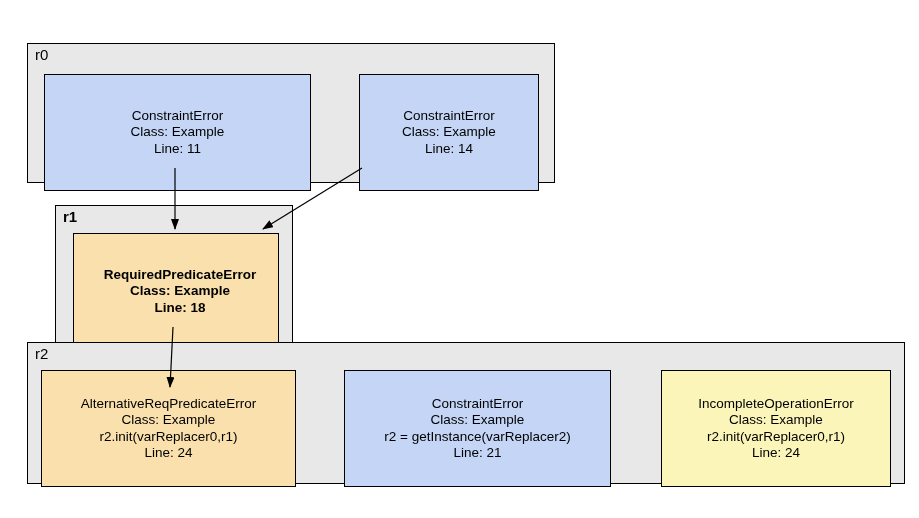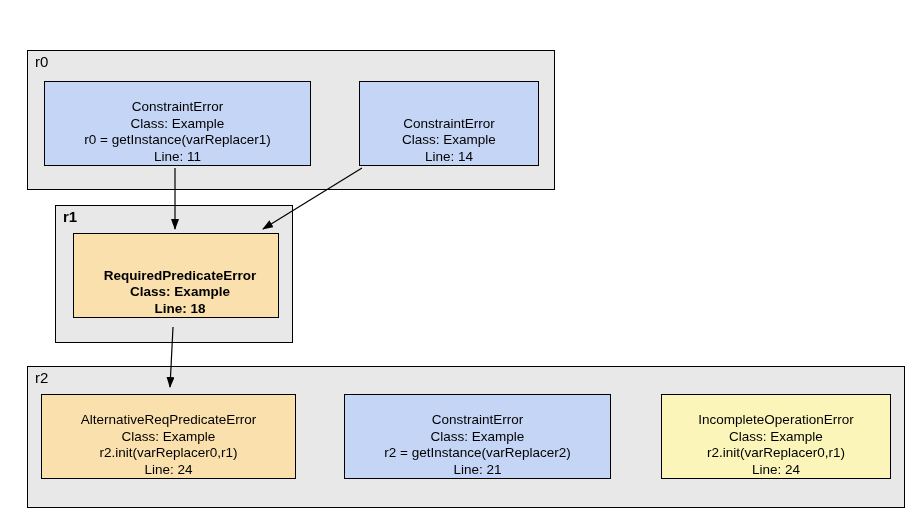--- a/index.html
+++ b/index.html
@@ -29,64 +29,63 @@
     left: 7px;
     top: 2px;
     font-size: 15px;
     line-height: 18px;
     color: #000;
   }
   .node {
     position: absolute;
     border: 1px solid #000;
     box-sizing: border-box;
-    height: 85px;
+    height: 117px;
     display: flex;
     flex-direction: column;
-    justify-content: flex-end;
+    justify-content: center;
     align-items: center;
     text-align: center;
     font-size: 13.5px;
     line-height: 16.5px;
     white-space: nowrap;
   }
 </style>
 </head>
 <body>
 
 <div class="canvas">
 
-  <section class="group" style="left: 27px; top: 50px; width: 528px; height: 140px; background-color: rgb(232, 232, 232);">
+  <section class="group" style="left: 27px; top: 43px; width: 528px; height: 140px; background-color: rgb(232, 232, 232);">
     <div class="group-label">r0</div>
 
     <div class="node" style="left: 16px; top: 30px; width: 267px; background-color: rgb(196, 213, 246);">
       <div>ConstraintError</div>
       <div>Class: Example</div>
-      <div>r0 = getInstance(varReplacer1)</div>
       <div>Line: 11</div>
     </div>
 
     <div class="node" style="left: 331px; top: 30px; width: 180px; background-color: rgb(196, 213, 246);">
       <div>ConstraintError</div>
       <div>Class: Example</div>
       <div>Line: 14</div>
     </div>
   </section>
 
   <section class="group" style="left: 55px; top: 205px; width: 238px; height: 138px; background-color: rgb(232, 232, 232); font-weight: bold;">
     <div class="group-label">r1</div>
 
     <div class="node" style="left: 17px; top: 27px; width: 206px; background-color: rgb(250, 224, 172); padding-left: 8px;">
       <div>RequiredPredicateError</div>
       <div>Class: Example</div>
       <div>Line: 18</div>
     </div>
   </section>
 
-  <section class="group" style="left: 27px; top: 366px; width: 878px; height: 142px; background-color: rgb(232, 232, 232);">
+  <section class="group" style="left: 27px; top: 342px; width: 878px; height: 142px; background-color: rgb(232, 232, 232);">
     <div class="group-label">r2</div>
 
     <div class="node" style="left: 13px; top: 27px; width: 255px; background-color: rgb(250, 224, 172);">
       <div>AlternativeReqPredicateError</div>
       <div>Class: Example</div>
       <div>r2.init(varReplacer0,r1)</div>
       <div>Line: 24</div>
     </div>
 
     <div class="node" style="left: 316px; top: 27px; width: 267px; background-color: rgb(196, 213, 246);">

